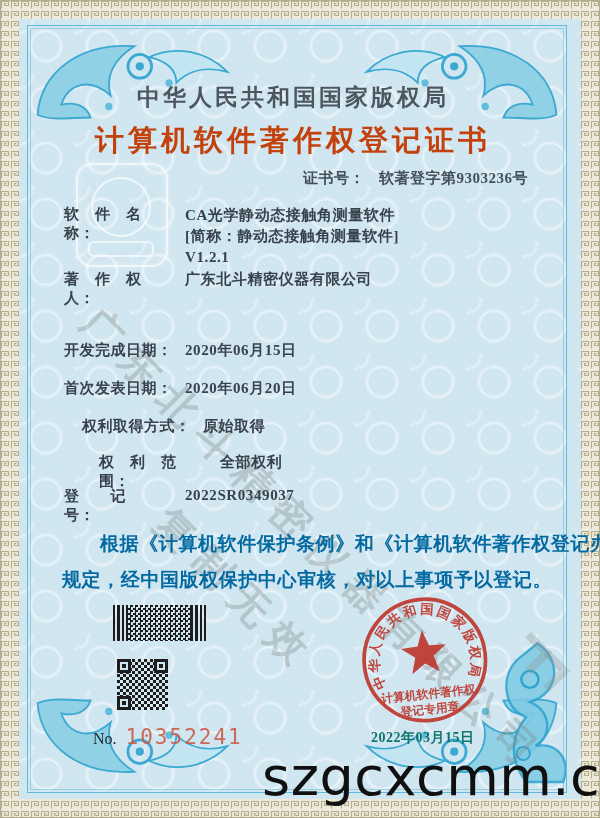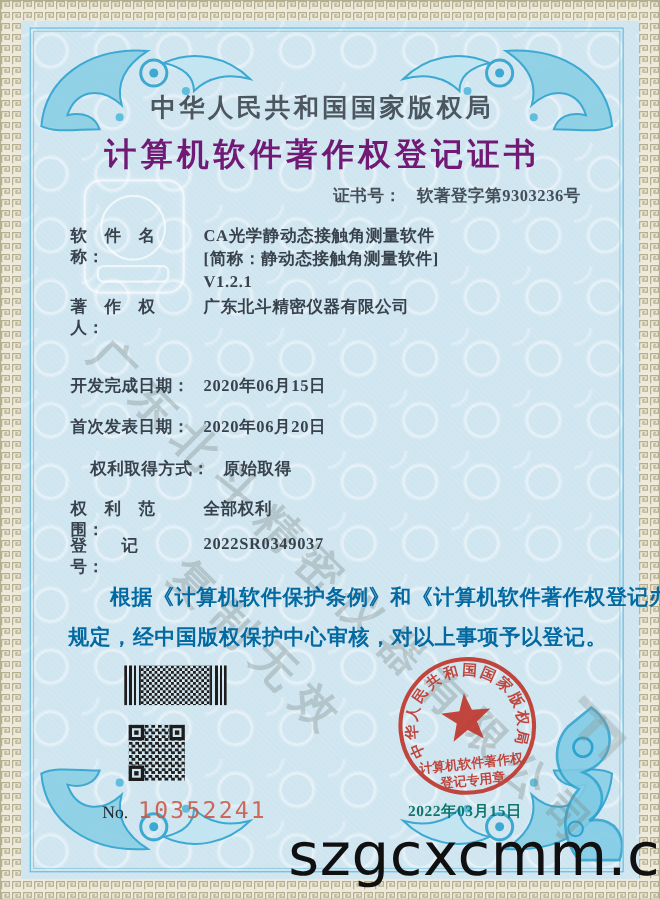--- a/index.html
+++ b/index.html
@@ -75,40 +75,40 @@
   .chev1{left:516px;top:638px;}
   .chev2{left:534px;top:656px;}
 
   
   .issuer{
     position:absolute;top:82px;left:0;right:14px;text-align:center;
     font-size:23px;font-weight:700;letter-spacing:3px;color:#4b565f;
   }
   .cert-title{
     position:absolute;top:121px;left:0;right:14px;text-align:center;
-    font-size:29px;font-weight:700;letter-spacing:4px;color:#701a75;
+    font-size:29px;font-weight:700;letter-spacing:4px;color:#c2410c;
   }
   .cert-no-line{
     position:absolute;top:169px;right:72px;
     font-size:15px;font-weight:700;color:#444f59;letter-spacing:.5px;
   }
   .cert-no-line .gap{display:inline-block;width:14px;}
 
   
   .row{position:absolute;left:64px;display:flex;align-items:flex-start;
        font-size:15px;font-weight:700;color:#38424c;}
   .lbl{width:121px;flex:none;letter-spacing:.5px;}
   .val{letter-spacing:.6px;}
   .val-lines div{line-height:21px;}
   .r-name{top:205px;}
   .r-owner{top:270px;}
   .r-dev{top:341px;}
   .r-pub{top:379px;}
   .r-acq{top:417px;margin-left:18px;}
-  .r-scope{top:453px;}
+  .r-scope{top:453px;margin-left:35px;}
   .r-reg{top:487px;}
 
   
   .statement{
     position:absolute;left:62px;top:526px;width:486px;
     font-size:19px;font-weight:700;color:#0369a1;letter-spacing:.6px;
   }
   .statement .l1{text-indent:2em;line-height:36px;white-space:nowrap;}
   .statement .l2{line-height:36px;white-space:nowrap;}
 

